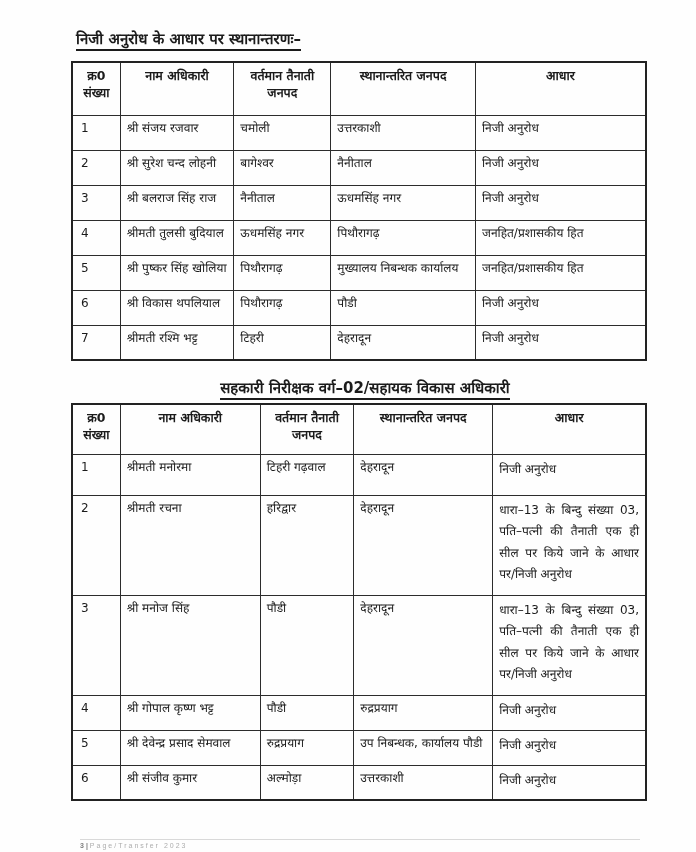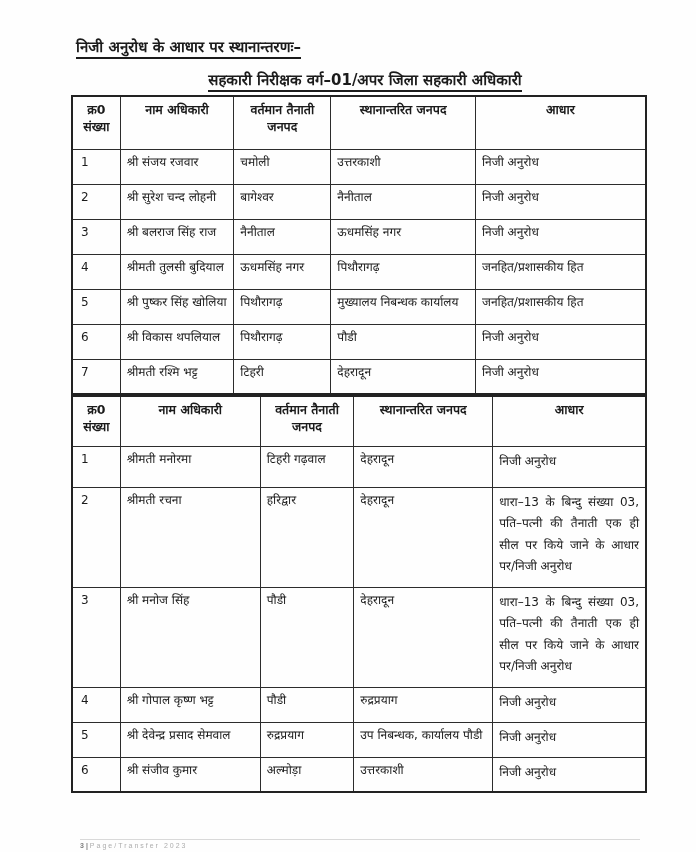--- a/index.html
+++ b/index.html
@@ -5,21 +5,21 @@
   * { margin: 0; padding: 0; box-sizing: border-box; }
   html, body { background: #ffffff; }
   .page {
     position: relative;
     width: 696px;
     height: 852px;
     background: #fefefe;
     overflow: hidden;
     font-family: "DejaVu Sans", sans-serif;
     color: #1b1b1b;
-    padding-top: 36px;
+    padding-top: 28px;
   }
   .doc-heading {
     margin-left: 76px;
     font-size: 15px;
     font-weight: bold;
     margin-bottom: 13px;
   }
   .section-title {
     width: 588px;
     margin-left: 71px;
@@ -97,23 +97,20 @@
 </head>
 <body>
 
 <div class="page">
 
   <div class="doc-heading">
     <span class="u">निजी अनुरोध के आधार पर स्थानान्तरणः–</span>
   </div>
 
   <div class="section section-1">
-    <div class="section-title">
-      <span class="u">सहकारी निरीक्षक वर्ग–01/अपर जिला सहकारी अधिकारी</span>
-    </div>
     <table class="t t1">
       <colgroup>
         <col class="c1">
           <col class="c2">
           <col class="c3">
           <col class="c4">
           <col class="c5">
       </colgroup>
       <thead>
         <tr>
@@ -172,20 +169,23 @@
             <td>श्रीमती रश्मि भट्ट</td>
             <td>टिहरी</td>
             <td>देहरादून</td>
             <td>निजी अनुरोध</td>
           </tr>
         </tbody>
     </table>
   </div>
 
   <div class="section section-2">
+    <div class="section-title">
+      <span class="u">सहकारी निरीक्षक वर्ग–02/सहायक विकास अधिकारी</span>
+    </div>
     <table class="t t2">
       <colgroup>
         <col class="c1">
           <col class="c2">
           <col class="c3">
           <col class="c4">
           <col class="c5">
       </colgroup>
       <thead>
         <tr>

